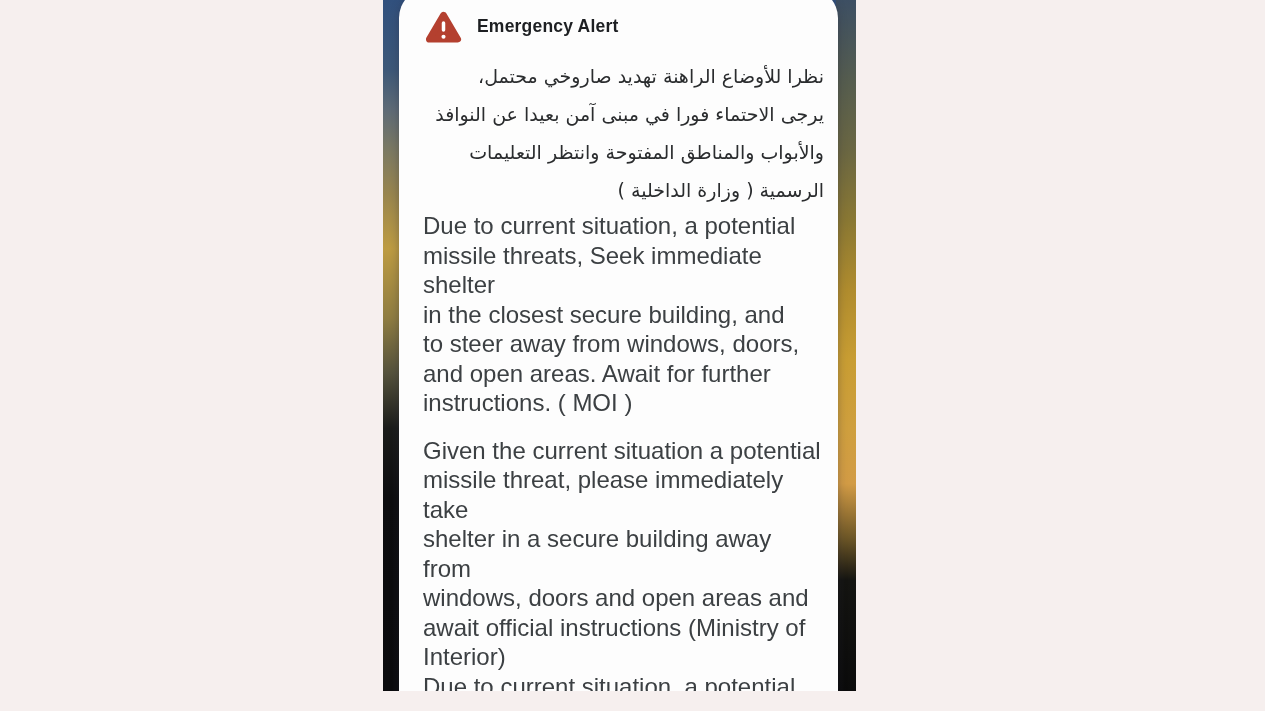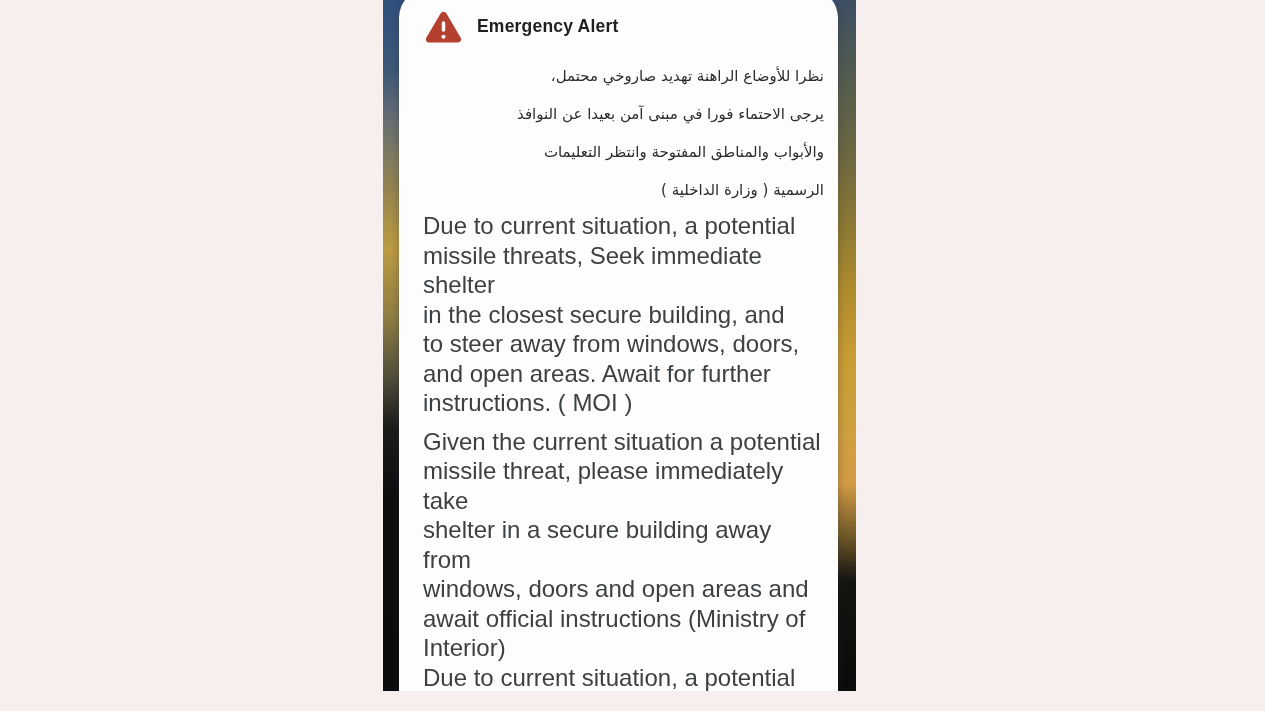--- a/index.html
+++ b/index.html
@@ -65,36 +65,36 @@
     font-size: 17.5px;
     font-weight: 700;
     color: #1d1f22;
     letter-spacing: 0.2px;
   }
   .arabic-block {
     direction: rtl;
     text-align: right;
     margin-top: 13px;
     font-family: "DejaVu Sans", sans-serif;
-    font-size: 15px;
+    font-size: 19px;
     line-height: 38px;
     color: #2a2c2e;
     white-space: pre-line;
   }
   .english-block {
     direction: ltr;
     text-align: left;
     font-size: 24px;
     line-height: 29.5px;
     color: #3c4043;
     white-space: pre-line;
     margin: 0;
   }
   .para-1 { margin-top: 2px; }
-  .para-2 { margin-top: 9px; }
+  .para-2 { margin-top: 18px; }
   .para-3 { margin-top: 0; }
 </style>
 </head>
 <body>
 
 <div class="phone-shot">
   <div class="wallpaper-strip-right"></div>
 
   <div class="alert-card">
 

